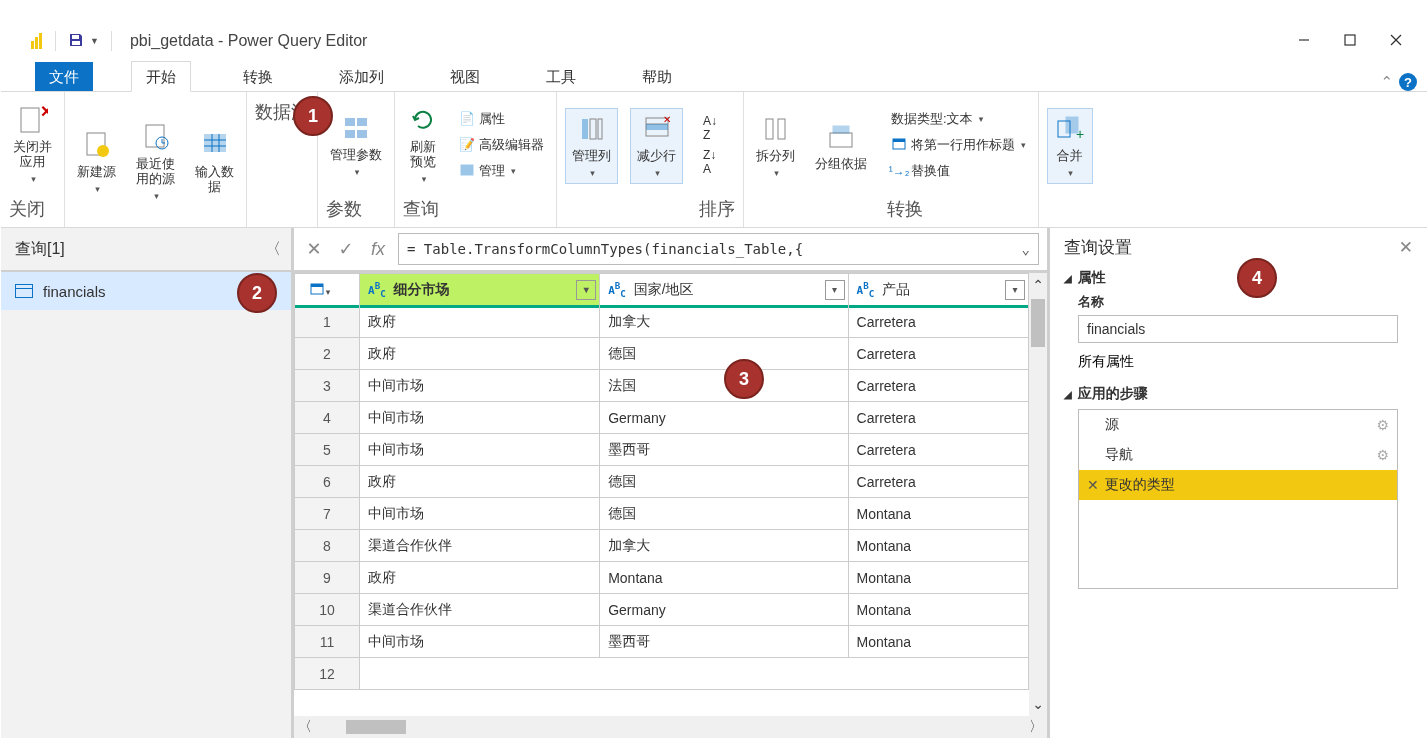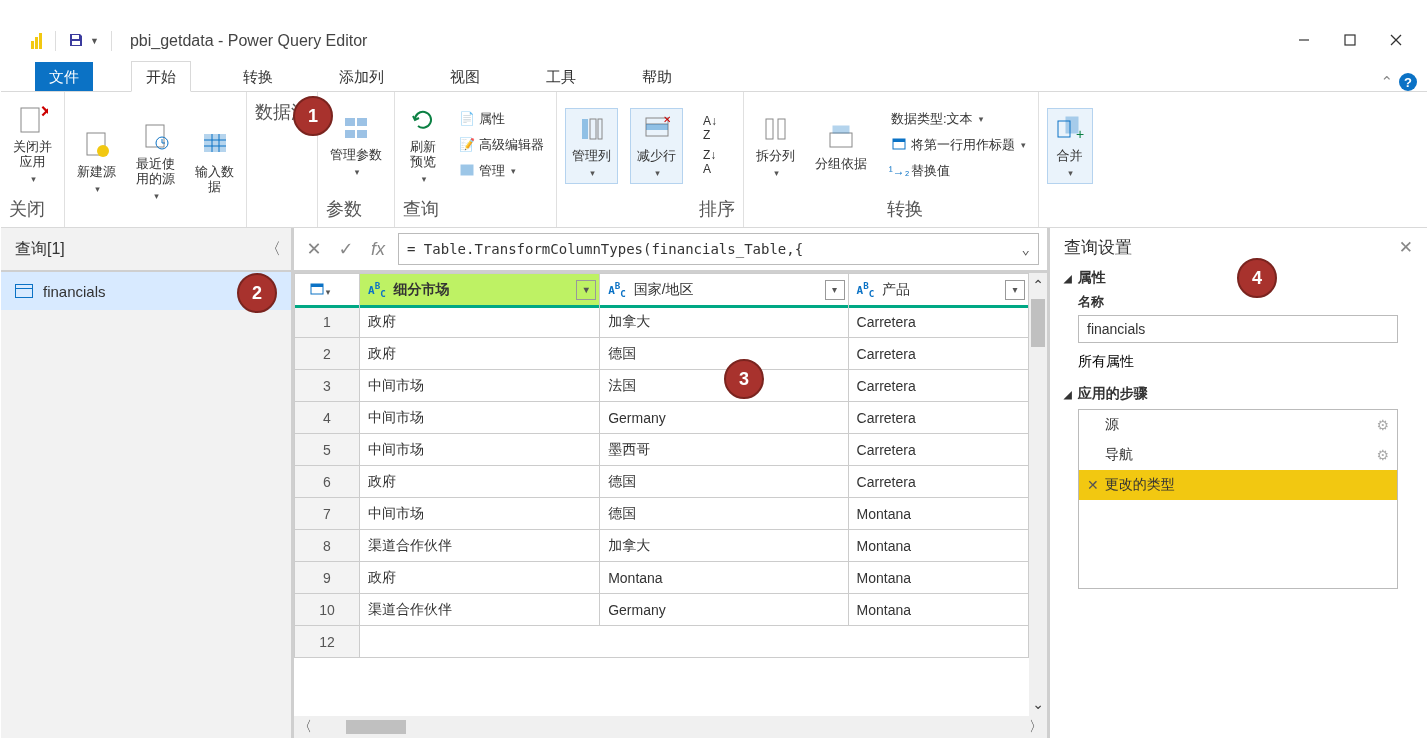--- a/index.html
+++ b/index.html
@@ -448,20 +448,26 @@
                   <td>Montana</td>
                   <td>Montana</td>
                 </tr>
                 <tr>
                   <td class="rownum">10</td>
                   <td>渠道合作伙伴</td>
                   <td>Germany</td>
                   <td>Montana</td>
                 </tr>
                 <tr>
+                  <td class="rownum">11</td>
+                  <td>中间市场</td>
+                  <td>墨西哥</td>
+                  <td>Montana</td>
+                </tr>
+                <tr>
                   <td class="rownum">12</td>
                   <td colspan="3"></td>
                 </tr>
               </tbody>
           </table>
         </div>
         <div class="vscroll">
           <span class="arrow">⌃</span>
           <div class="thumb"></div>
           <div style="flex:1"></div>

